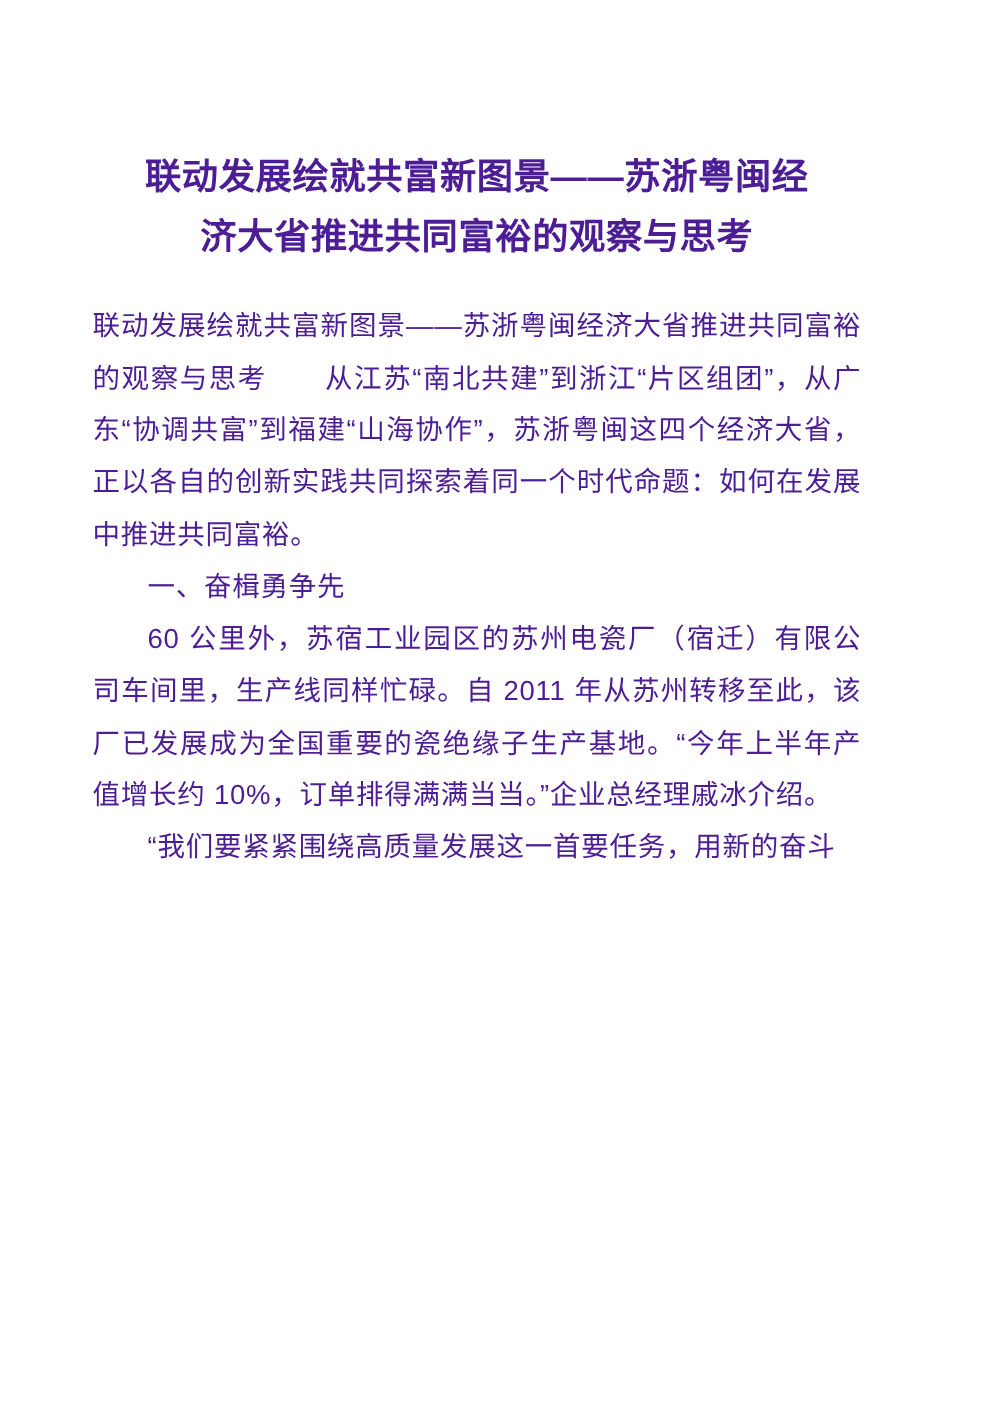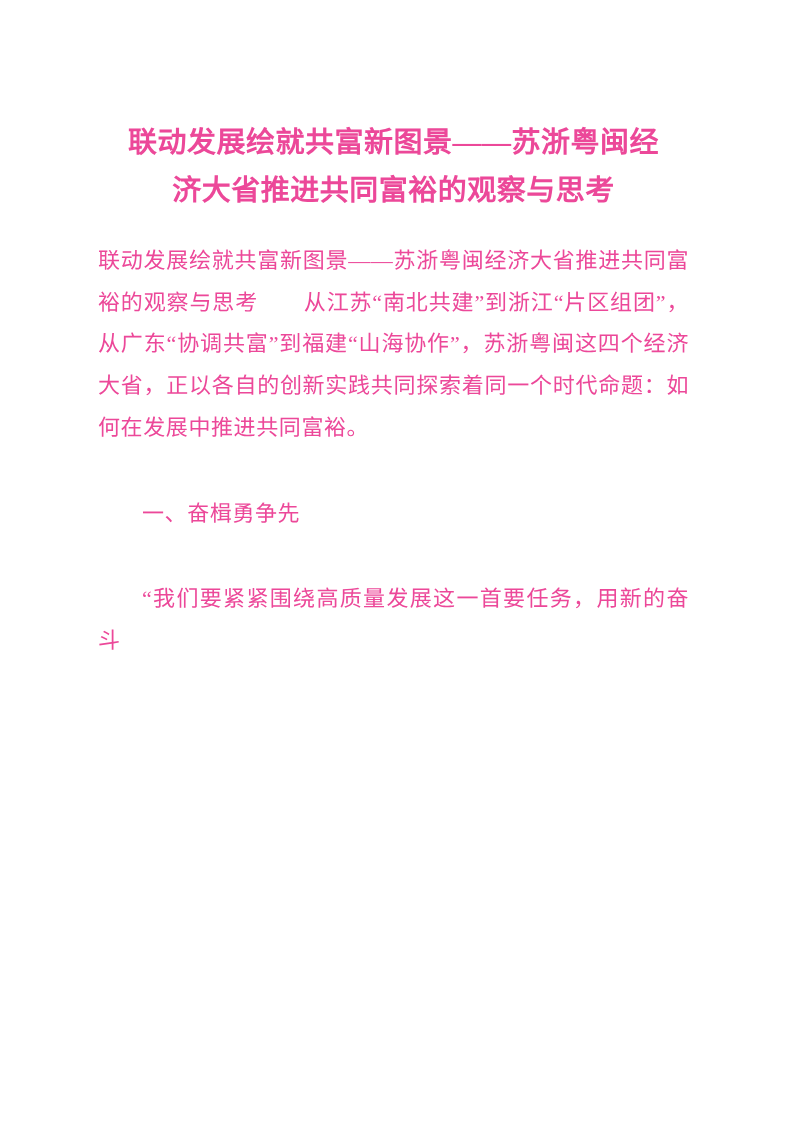--- a/index.html
+++ b/index.html
@@ -6,55 +6,55 @@
     margin: 0;
     padding: 0;
     background: #ffffff;
   }
   .page {
     position: relative;
     width: 793px;
     height: 1122px;
     box-sizing: border-box;
     background: #ffffff;
-    color: #ec4899;
-    padding: 118px 104px 0 98px;
+    color: #4c1d95;
+    padding: 118px 104px 0 74px;
     overflow: hidden;
-    font-family: Liberation Serif, serif;
+    font-family: Liberation Sans, sans-serif;
   }
   .title {
     width: 542px;
     margin: 0 auto 26px auto;
     font-size: 29px;
     font-weight: 700;
     line-height: 48px;
     text-align: center;
     letter-spacing: 0.5px;
   }
   .para {
     margin: 0;
     font-size: 22px;
     line-height: 41.7px;
     letter-spacing: 0.6px;
     text-align: justify;
     word-break: break-all;
   }
   .indent {
     text-indent: 2em;
-    margin-top: 44px;
   }
 </style>
 </head>
 <body>
 
 <div class="page">
   <h1 class="title">联动发展绘就共富新图景——苏浙粤闽经济大省推进共同富裕的观察与思考</h1>
 
   <p class="para">联动发展绘就共富新图景——苏浙粤闽经济大省推进共同富裕的观察与思考　　从江苏“南北共建”到浙江“片区组团”，从广东“协调共富”到福建“山海协作”，苏浙粤闽这四个经济大省，正以各自的创新实践共同探索着同一个时代命题：如何在发展中推进共同富裕。</p>
 
   <p class="para indent">一、奋楫勇争先</p>
 
 
 
+  <p class="para indent">60 公里外，苏宿工业园区的苏州电瓷厂（宿迁）有限公司车间里，生产线同样忙碌。自 2011 年从苏州转移至此，该厂已发展成为全国重要的瓷绝缘子生产基地。“今年上半年产值增长约 10%，订单排得满满当当。”企业总经理戚冰介绍。</p>
 
 
   <p class="para indent">“我们要紧紧围绕高质量发展这一首要任务，用新的奋斗</p>
 </div>
 
 </body></html>

